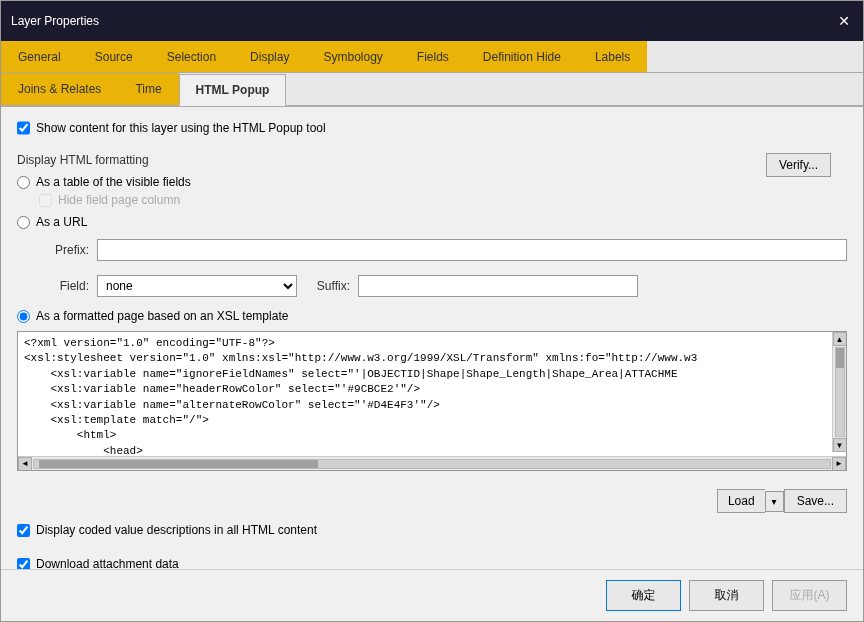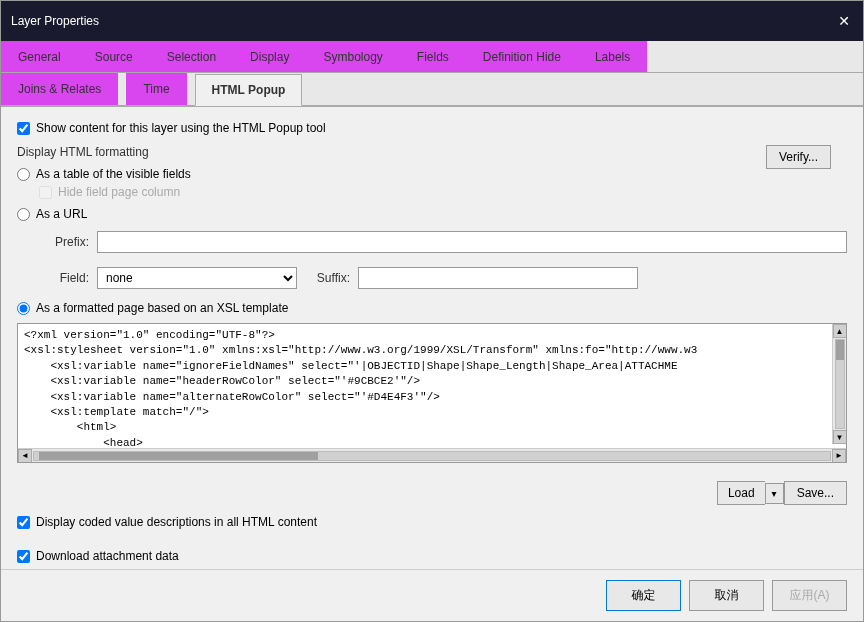--- a/index.html
+++ b/index.html
@@ -53,42 +53,40 @@
       display: flex;
       background: #e8e8e8;
       border-bottom: 1px solid #aaa;
       flex-shrink: 0;
     }
     .tab-row-2 {
       display: flex;
       background: #e8e8e8;
       border-bottom: 2px solid #aaa;
       flex-shrink: 0;
-      gap: 8px;
     }
     .tab {
       padding: 8px 16px;
       cursor: pointer;
       border: 1px solid transparent;
       border-bottom: none;
-      background: #d946ef;
+      background: #eab308;
       font-size: 12px;
       color: #333;
       white-space: nowrap;
     }
     .content {
       flex: 1;
       padding: 14px 16px;
       overflow: auto;
       background: #f0f0f0;
     }
     .checkbox-row {
       display: flex;
-      align-items: center;
-      margin-bottom: 10px;
+      margin-bottom: 18px;
     }
     .checkbox-row input[type="checkbox"] {
       margin-right: 6px;
     }
     .section-label {
       font-size: 12px;
       margin-bottom: 10px;
       color: #333;
     }
     .radio-row {

